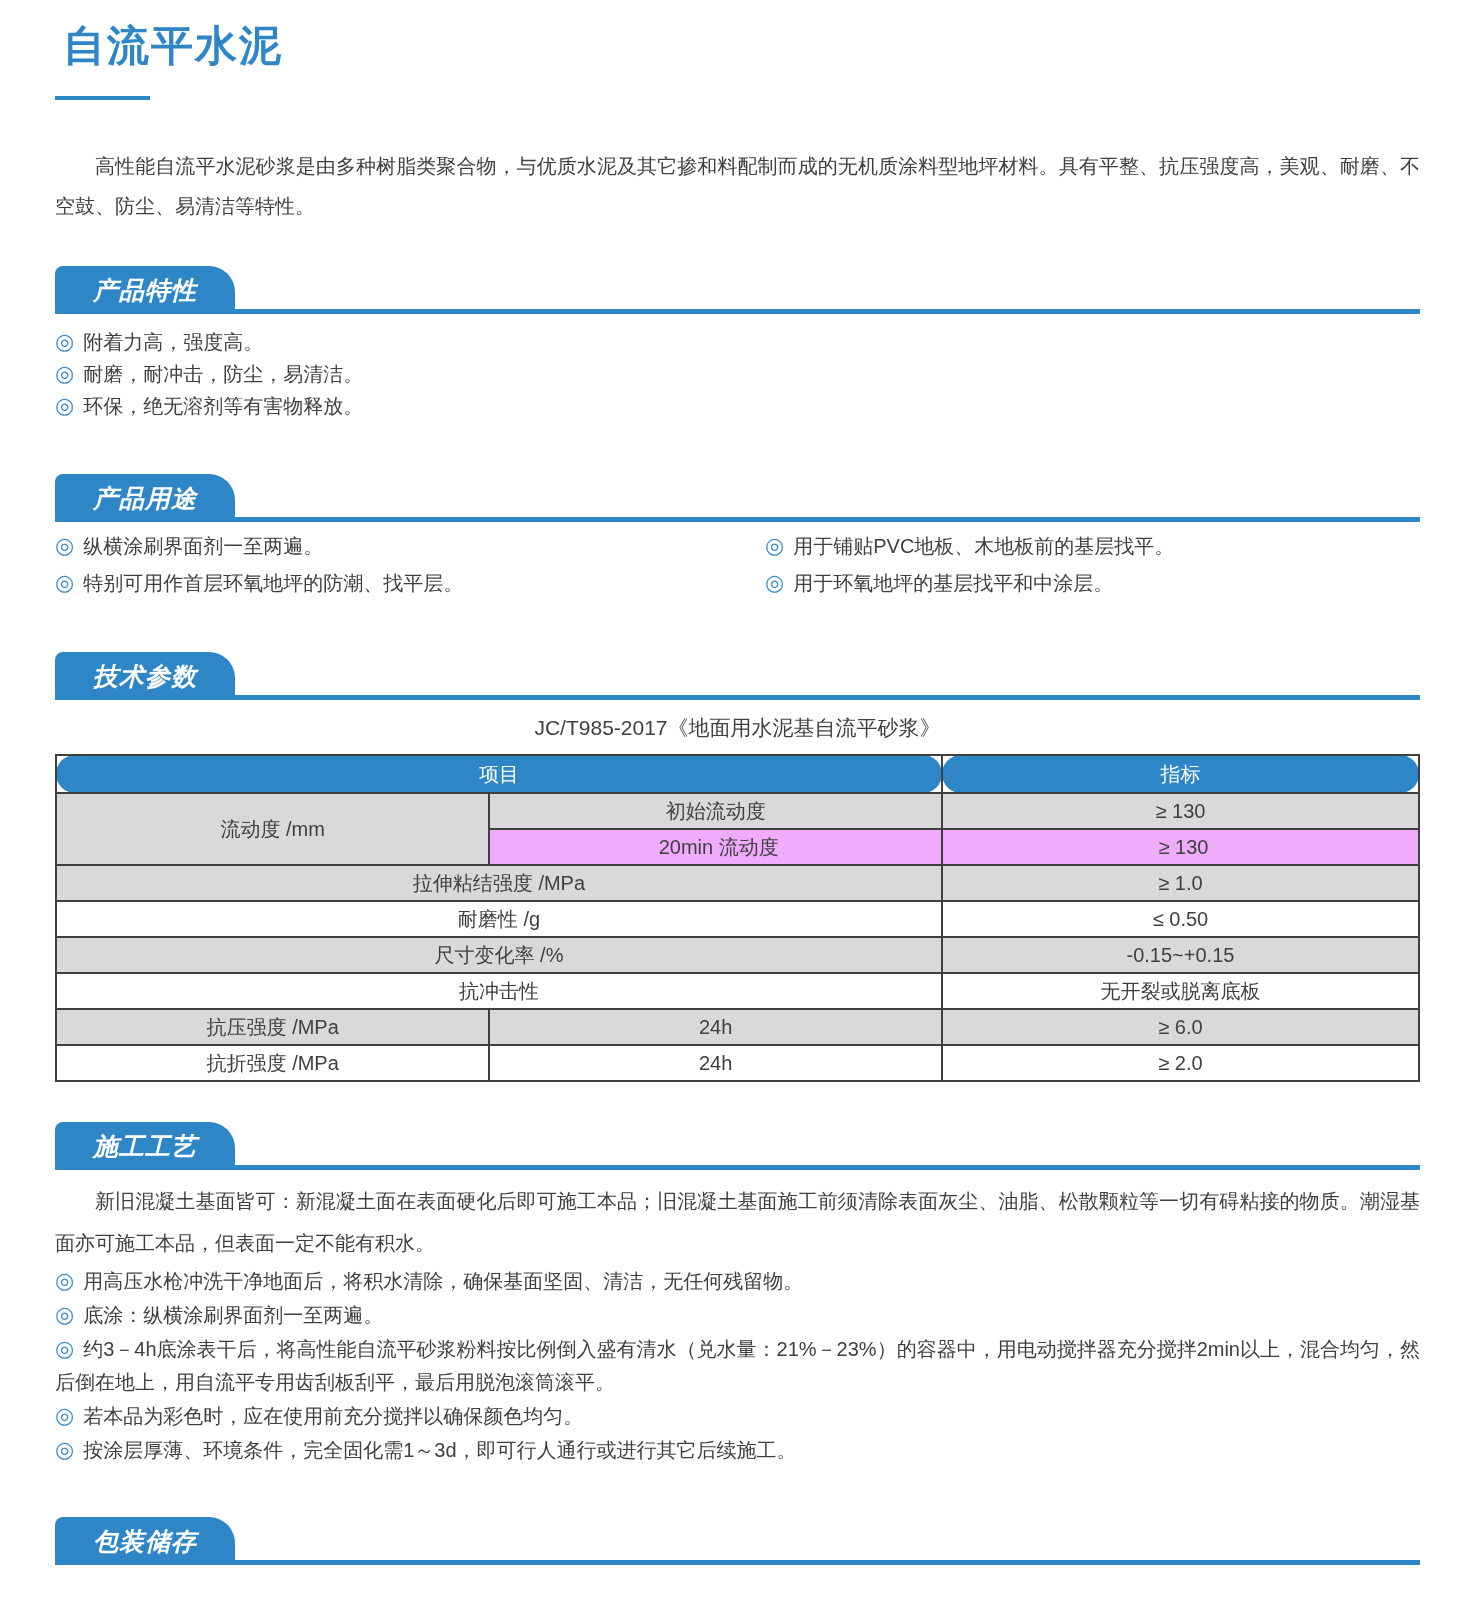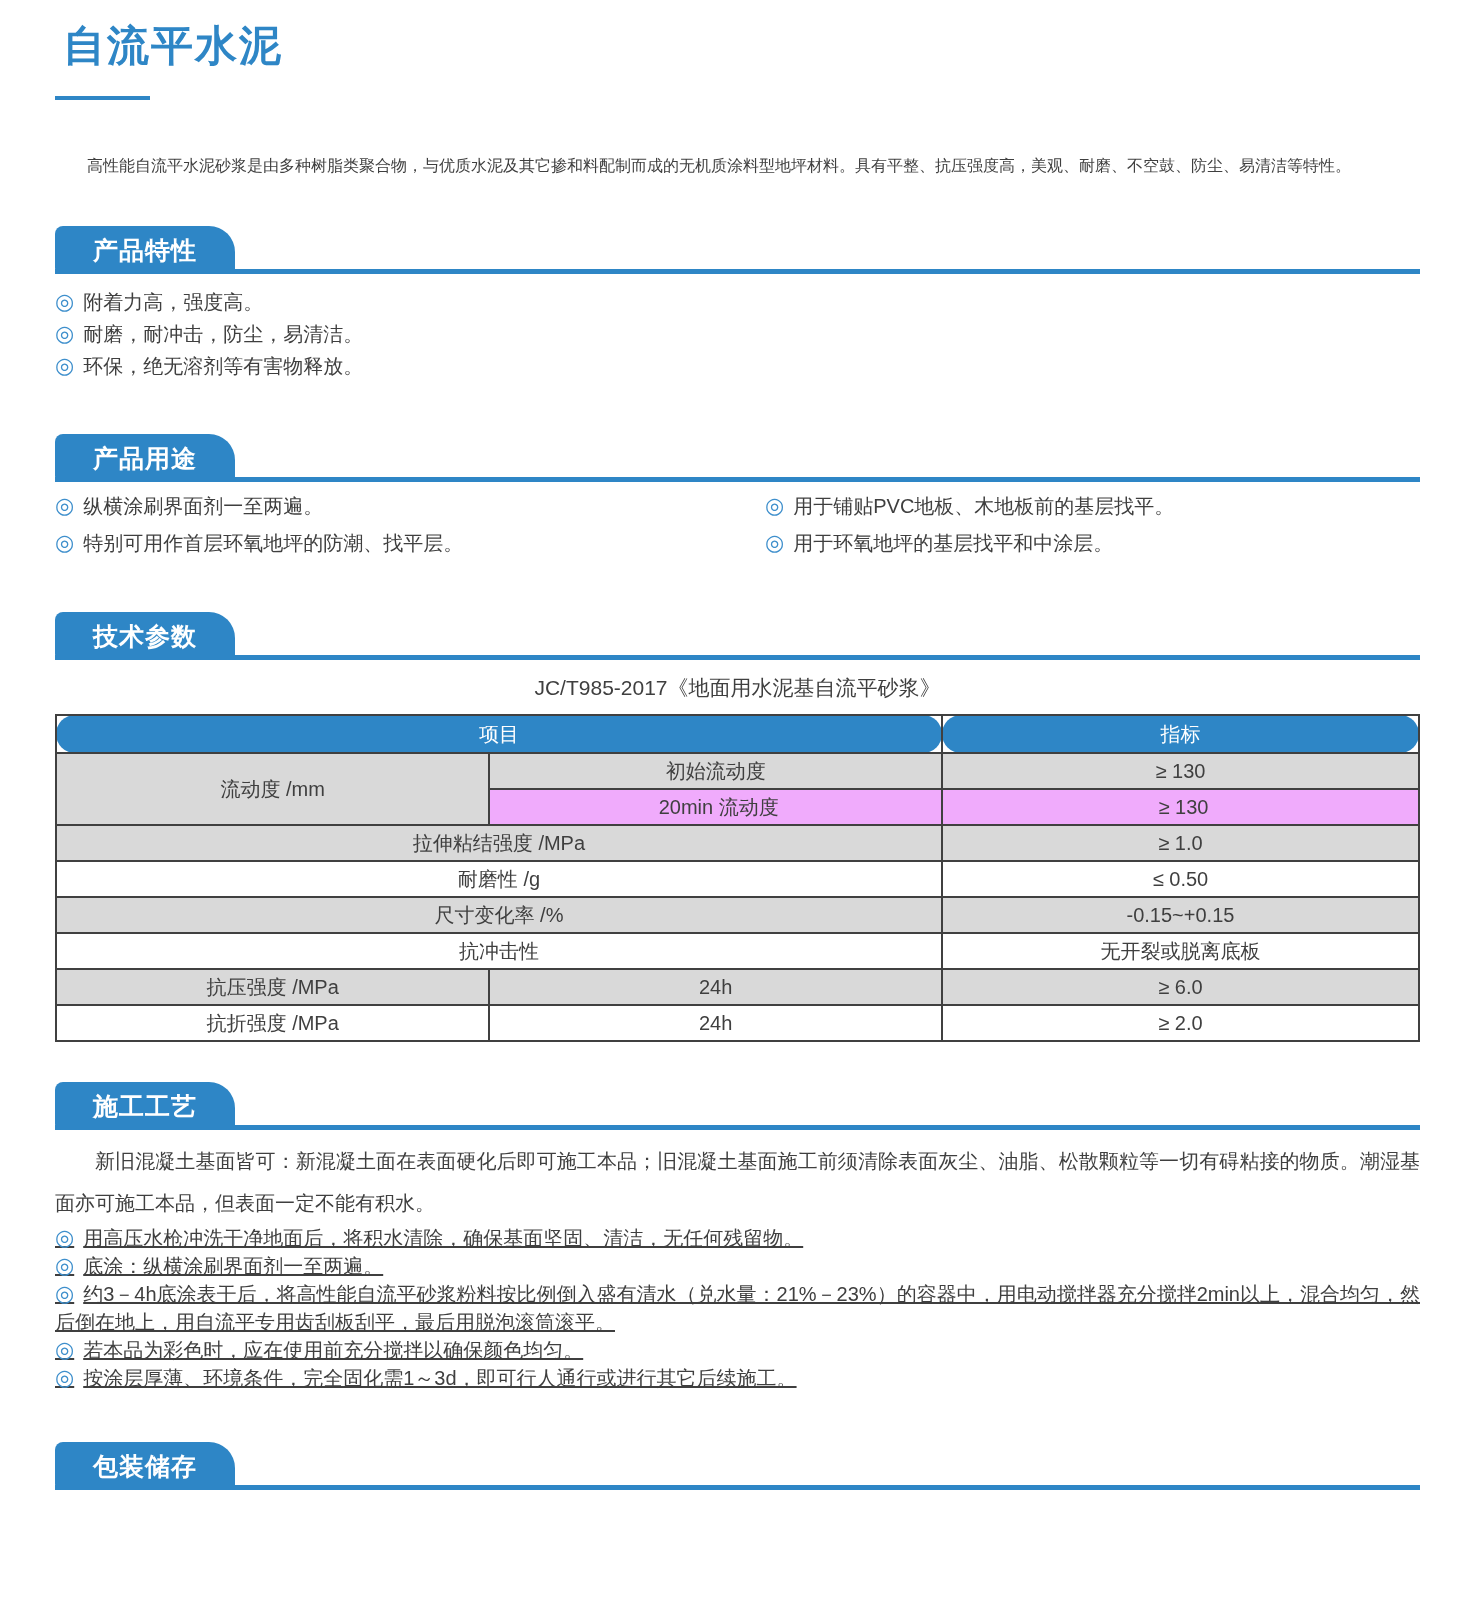--- a/index.html
+++ b/index.html
@@ -32,28 +32,28 @@
   }
   .title-underline {
     width: 95px; height: 4px;
     background: var(--accent);
     margin-top: 28px;
   }
 
   
   .intro {
     margin: 46px 0 0 0;
-    font-size: 16px;
+    font-size: 20px;
     line-height: 40px;
     text-indent: 2em;
     text-align: justify;
   }
 
   
-  .sec-head { position: relative; height: 48px; }
+  .sec-head { position: relative; height: 48px; font-style: italic; }
   .sec-line {
     position: absolute; left: 0; right: 0; bottom: 0;
     height: 5px; background: var(--accent);
   }
   .sec-tab {
     position: absolute; left: 0; bottom: 0;
     height: 48px; line-height: 48px;
     background: var(--accent);
     color: #fff;
     font-size: 25px; font-weight: bold;
@@ -129,23 +129,22 @@
   .process-text {
     margin: 10px 0 0 0;
     font-size: 20px;
     line-height: 42px;
     text-indent: 2em;
     text-align: justify;
   }
   .p-item {
     margin: 0;
     font-size: 20px;
-    line-height: 28px;
+    line-height: 33px;
     text-align: justify;
-    text-decoration: underline;
   }
 </style>
 </head>
 <body>
 
 <div class="page">
 
   <h1 class="page-title">自流平水泥</h1>
   <div class="title-underline"></div>
 

